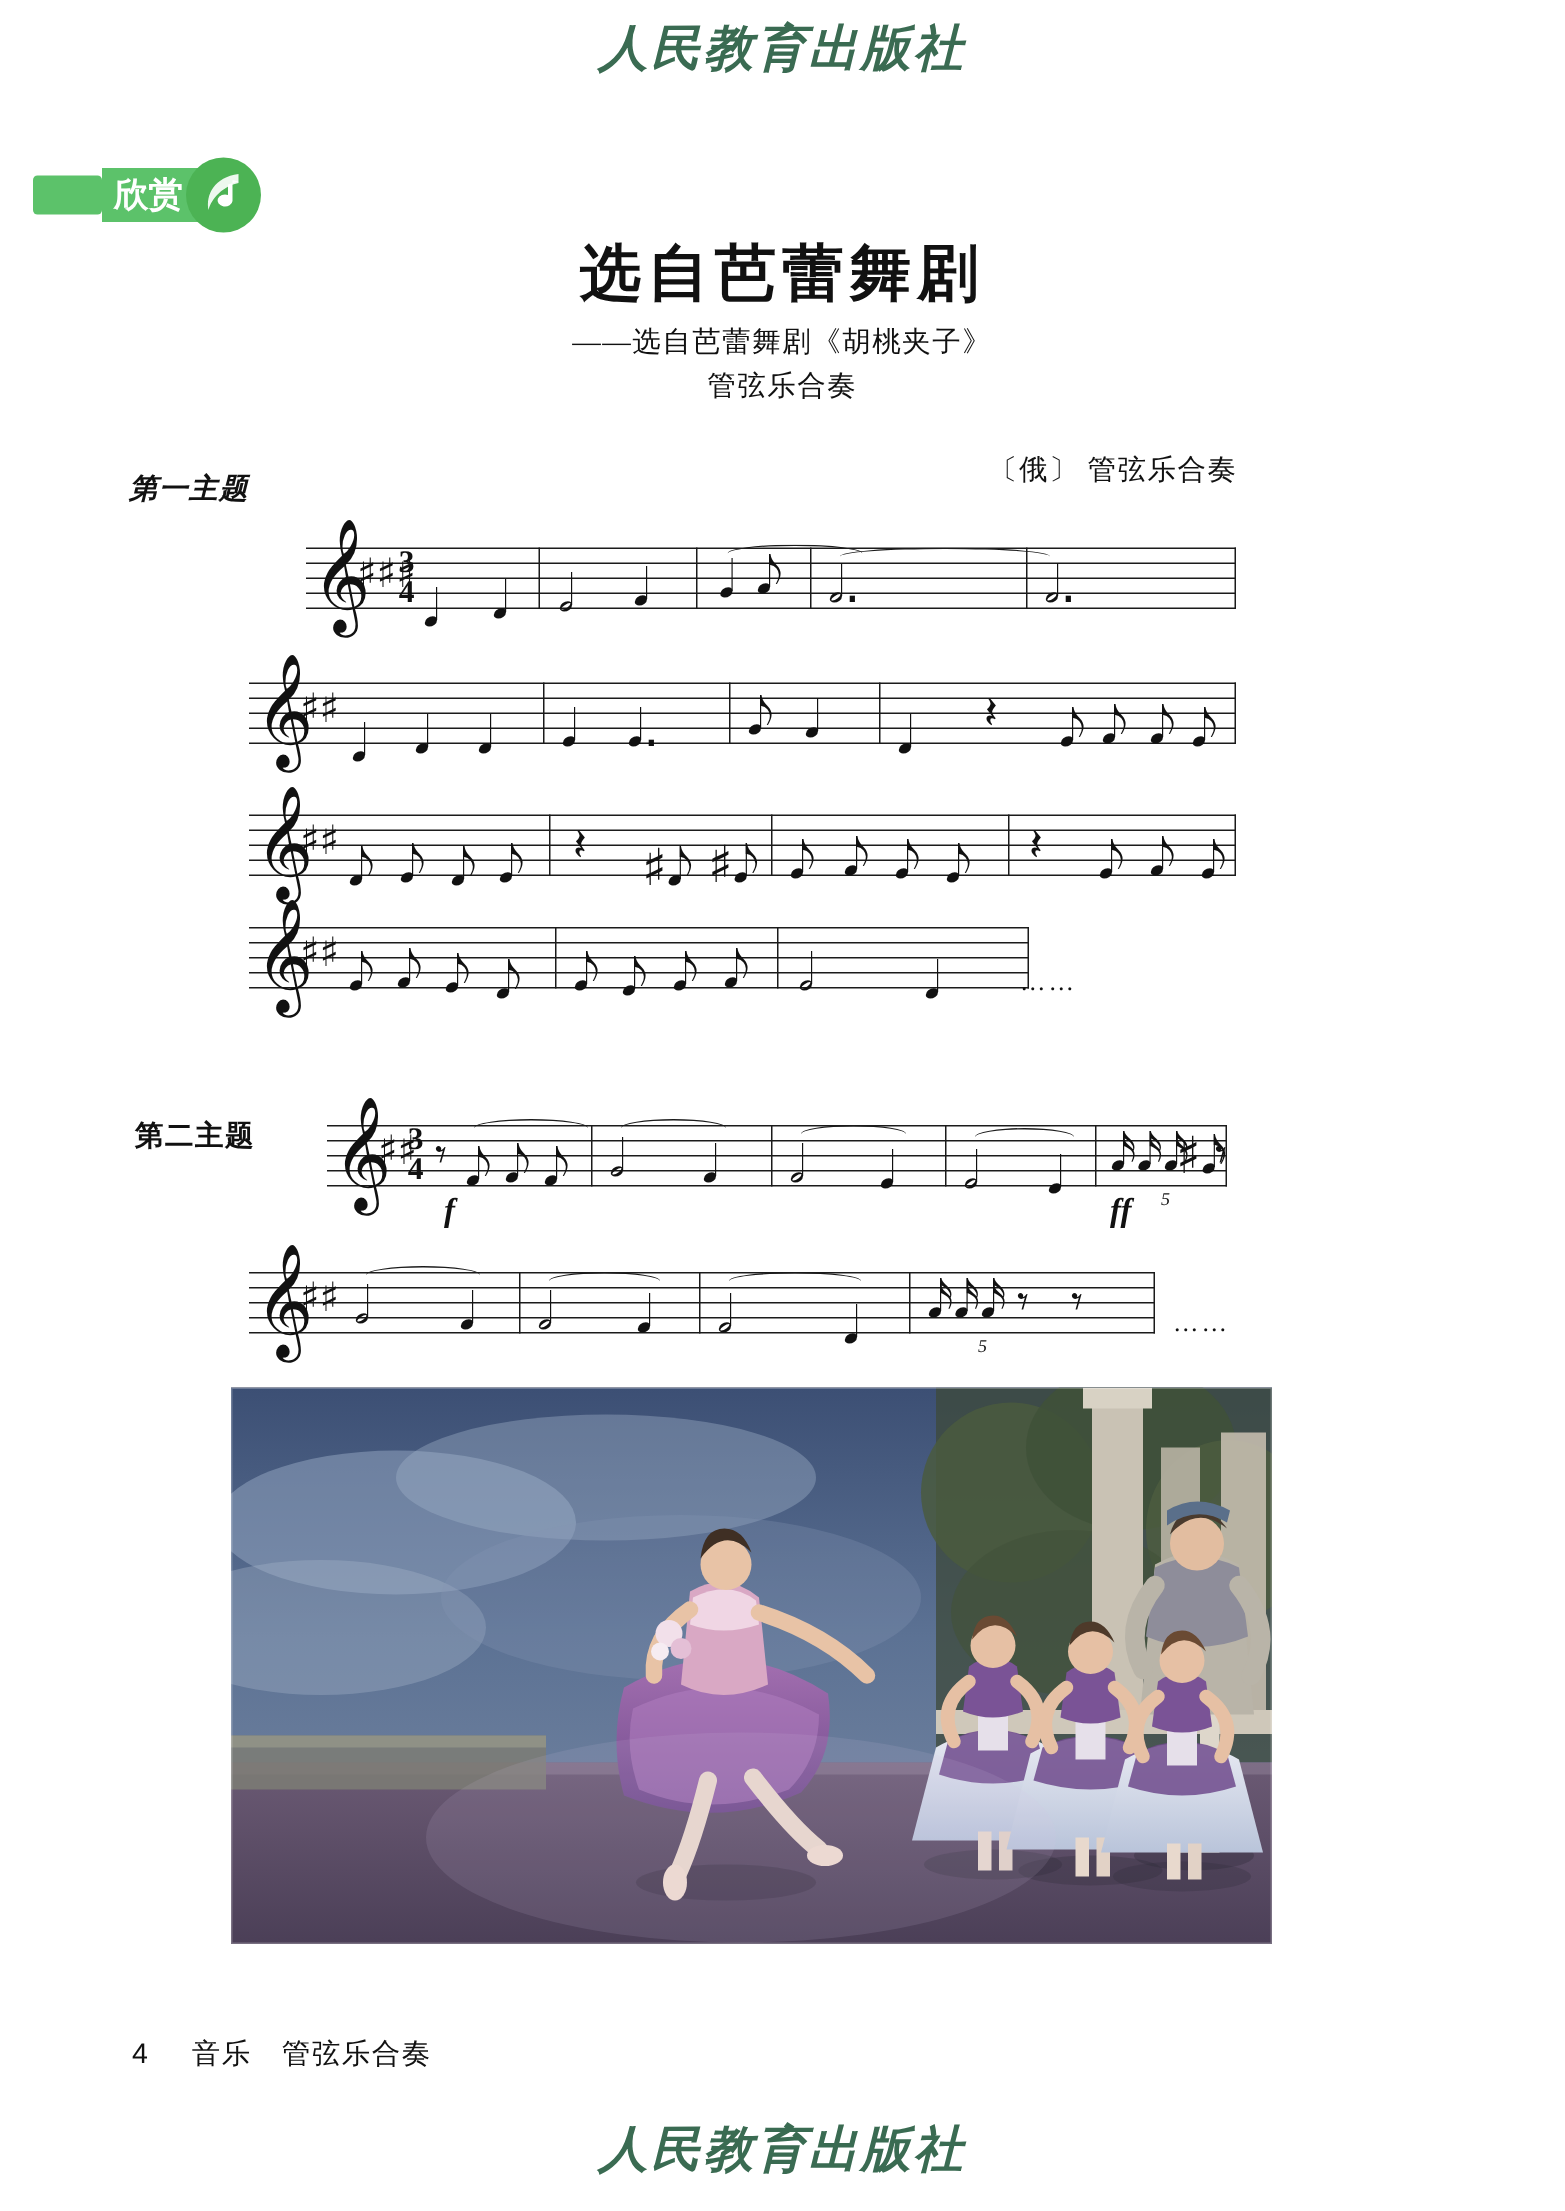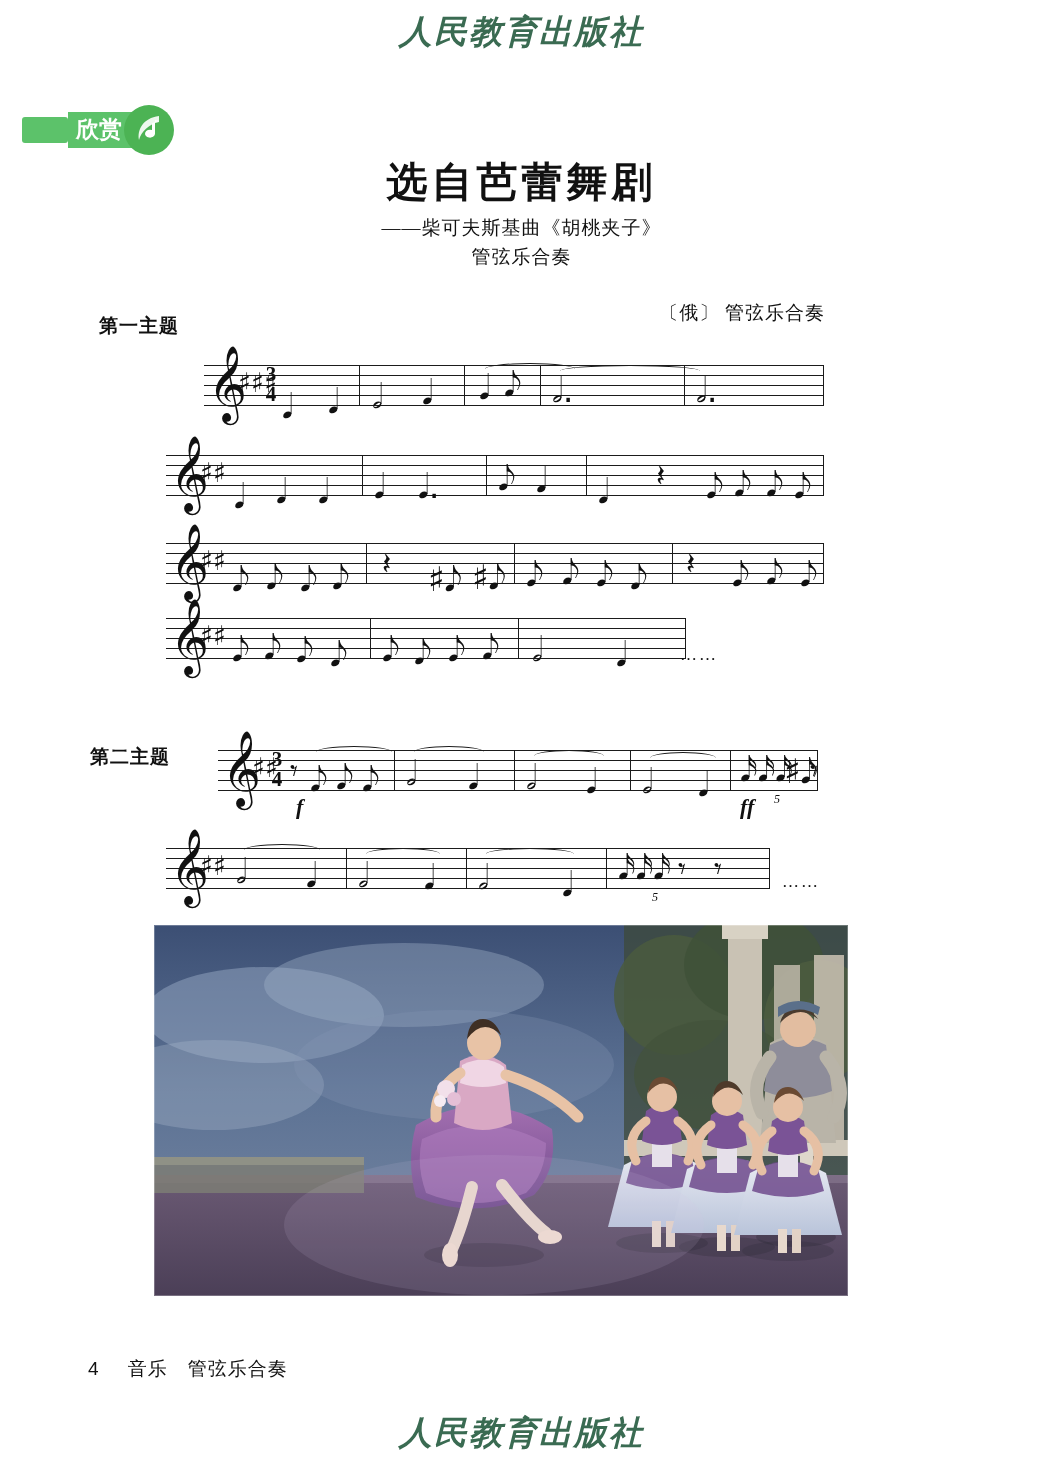--- a/index.html
+++ b/index.html
@@ -112,21 +112,21 @@
     letter-spacing: 1px;
   }
 
   .theme-label {
     position: absolute;
     font-size: 19px;
     font-weight: bold;
     font-family: "Liberation Sans", sans-serif;
     letter-spacing: 1px;
   }
-  #theme1-label { left: 99px; top: 313px; }
+  #theme1-label { left: 86px; top: 313px; font-style: italic; }
   #theme2-label { left: 90px; top: 744px; text-align: right; }
 
   
   .staff {
     position: absolute;
     height: 42px;
   }
   .staff .lines {
     position: absolute;
     left: 0;
@@ -254,21 +254,21 @@
   <div class="badge-label">欣赏</div>
   <div class="badge-circle">
     <svg width="40" height="40" viewBox="0 0 40 40">
       <path d="M30 6 C14 8 8 20 10 30 C12 22 20 14 30 12 Z" fill="#ffffff" opacity="0.9"></path>
       <path d="M26 10 L26 24 A5 4 0 1 1 23 20 L23 13 L30 11 Z" fill="#ffffff"></path>
     </svg>
   </div>
 </div>
 
 <div class="title">选自芭蕾舞剧</div>
-<div class="subtitle1">——柴可夫斯基曲《胡桃夹子》</div>
+<div class="subtitle1">——选自芭蕾舞剧《胡桃夹子》</div>
 <div class="subtitle2">管弦乐合奏</div>
 <div class="composer">〔俄〕 管弦乐合奏</div>
 
 <div class="theme-label" id="theme1-label">第一主题</div>
 <div class="theme-label" id="theme2-label">第二主题</div>
 
 <div class="staff" style="left:204px; top:365px; width:620px;">
   <div class="lines">
       <i></i>
       <i></i>

